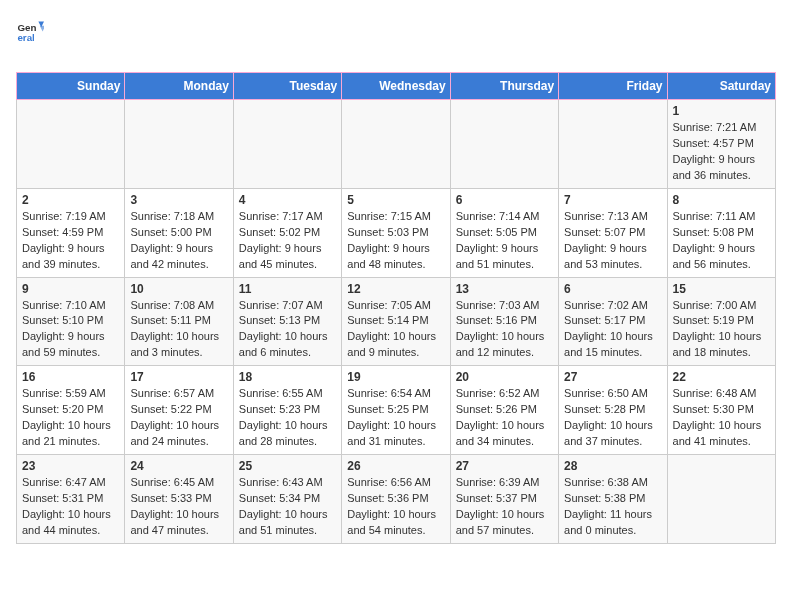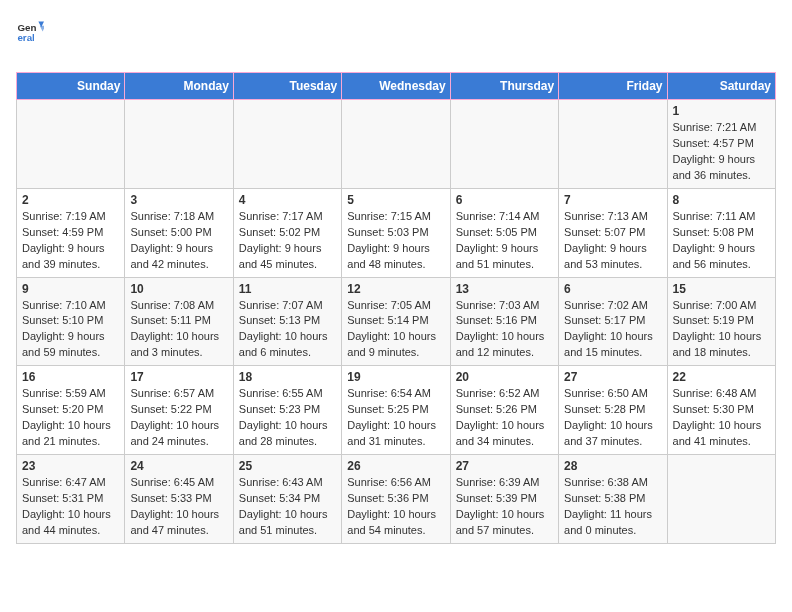--- a/index.html
+++ b/index.html
@@ -289,21 +289,21 @@
         </td>
         <td>
           <span class="day-num">26</span>
           <div class="day-info">Sunrise: 6:56 AM
 Sunset: 5:36 PM
 Daylight: 10 hours and 54 minutes.</div>
         </td>
         <td>
           <span class="day-num">27</span>
           <div class="day-info">Sunrise: 6:39 AM
-Sunset: 5:39 PM
+Sunset: 5:37 PM
 Daylight: 10 hours and 57 minutes.</div>
         </td>
         <td>
           <span class="day-num">28</span>
           <div class="day-info">Sunrise: 6:38 AM
 Sunset: 5:38 PM
 Daylight: 11 hours and 0 minutes.</div>
         </td>
         <td></td>
       </tr>

